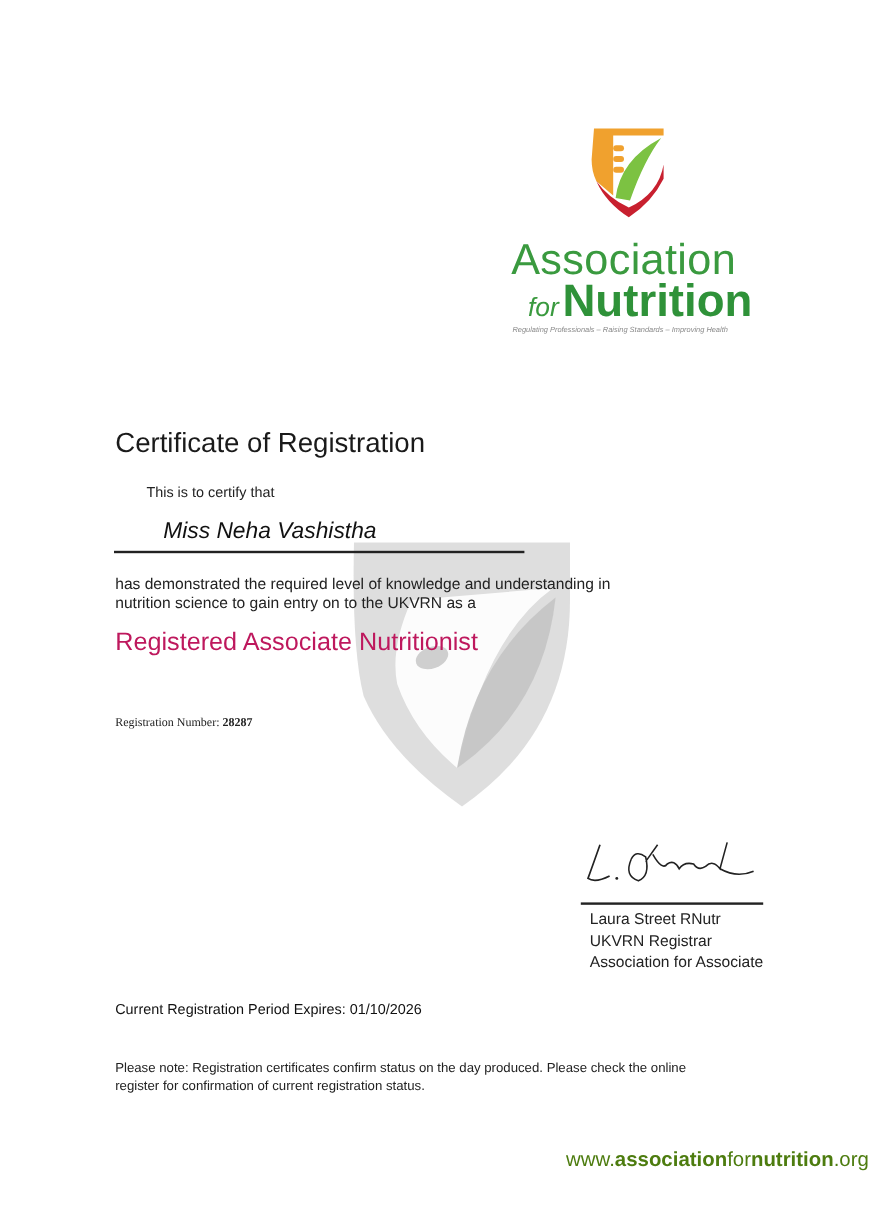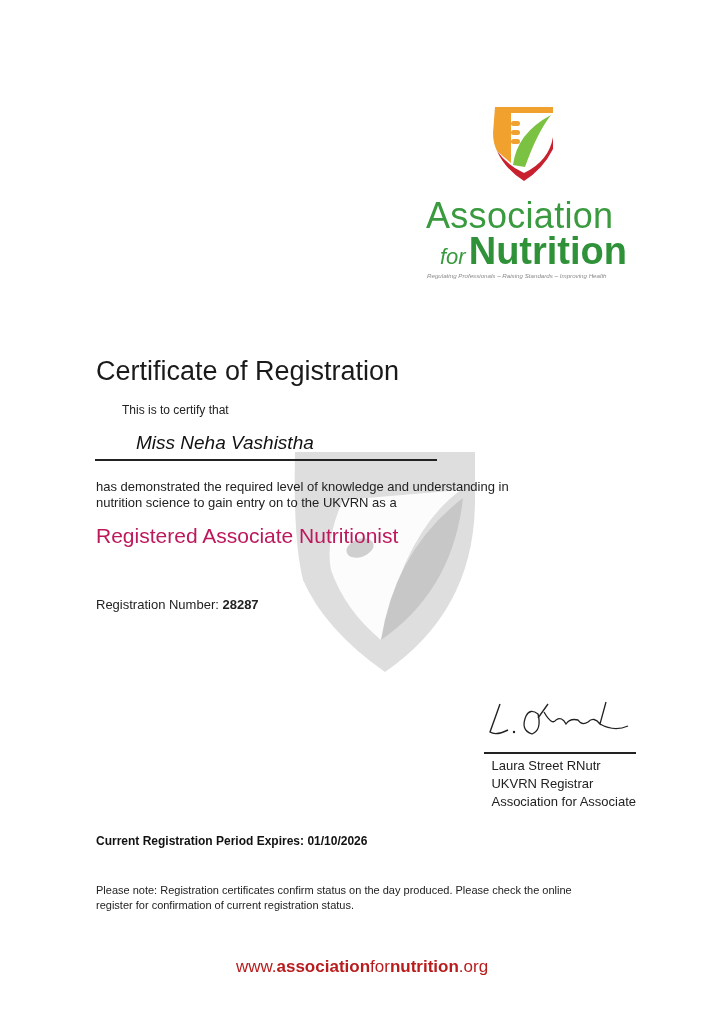--- a/index.html
+++ b/index.html
@@ -9,37 +9,37 @@
     .logo { position: absolute; left: 424px; top: 100px; width: 205px; }
     .logo-mark { position: absolute; left: 67px; top: 3px; width: 66px; height: 82px; }
     .logo-word1 { position: absolute; left: 2px; top: 98px; font-size: 36px; color: #3a9a3f; letter-spacing: 0.3px; white-space: nowrap; line-height: 1; }
     .logo-word2 { position: absolute; left: 2px; top: 132px; white-space: nowrap; line-height: 1; color: #3a9a3f; margin-left: 14px; }
     .logo-for { font-size: 22px; font-style: italic; margin-right: 3px; }
     .logo-nutrition { font-size: 38px; font-weight: bold; color: #2f9239; }
     .logo-tagline { position: absolute; left: 3px; top: 172px; font-size: 6.2px; font-style: italic; color: #8a8a8a; white-space: nowrap; }
 
     .watermark { position: absolute; left: 285px; top: 440px; width: 200px; height: 240px; }
 
-    .title { position: absolute; left: 96px; top: 356px; font-size: 27px; color: #1a1a1a; white-space: nowrap; }
+    .title { position: absolute; left: 96px; top: 356px; font-size: 23px; color: #1a1a1a; white-space: nowrap; }
     .certify { position: absolute; left: 96px; top: 403px; font-size: 12px; color: #222; margin-left: 26px; }
     .recipient { position: absolute; left: 96px; top: 432px; font-size: 19px; font-style: italic; color: #111; margin-left: 40px; }
     .name-line { position: absolute; left: 95px; top: 459px; width: 342px; height: 2px; background: #222; }
     .body-text { position: absolute; left: 96px; top: 479px; width: 460px; font-size: 13px; line-height: 16px; color: #222; }
     .role { position: absolute; left: 96px; top: 524px; font-size: 21px; color: #be185d; white-space: nowrap; }
-    .reg-number { position: absolute; left: 96px; top: 597px; font-size: 13px; color: #222; }
+    .reg-number { position: absolute; left: 96px; top: 597px; font-size: 10px; color: #222; font-family: Liberation Serif, serif; }
     .reg-number b { font-weight: bold; }
 
     .signature { position: absolute; left: 482px; top: 696px; width: 150px; height: 50px; }
     .sig-line { position: absolute; left: 484px; top: 752px; width: 152px; height: 2px; background: #222; }
     .signatory { position: absolute; right: 88px; top: 757px; text-align: left; font-size: 13px; line-height: 18px; color: #222; }
 
-    .expires { position: absolute; left: 96px; top: 834px; font-size: 12px; font-weight: bold; color: #111; }
+    .expires { position: absolute; left: 96px; top: 834px; font-size: 12px; font-weight: normal; color: #111; }
     .note { position: absolute; left: 96px; top: 883px; width: 500px; font-size: 11px; line-height: 15px; color: #222; }
 
-    .website { position: absolute; left: 0; width: 100%; top: 957px; text-align: center; font-size: 17px; color: #b91c1c; }
+    .website { position: absolute; left: 0; width: 100%; top: 957px; text-align: right; font-size: 17px; color: #4d7c0f; }
     .website .strong { font-weight: bold; }
   </style>
 </head>
 <body>
 
 <div class="logo">
   <svg class="logo-mark" viewBox="0 0 66 82">
     <path d="M4 4 L62 4 L62 10 L20 10 L20 60 L6 48 Q2 40 2 30 Z" fill="#f0a12e"></path>
     <path d="M6 48 Q14 66 33 78 Q52 66 62 46 L62 34 Q58 58 33 70 Q16 62 6 48 Z" fill="#c8202f"></path>
     <path d="M22 62 Q26 30 60 12 Q46 30 34 64 Z" fill="#7cc242"></path>

